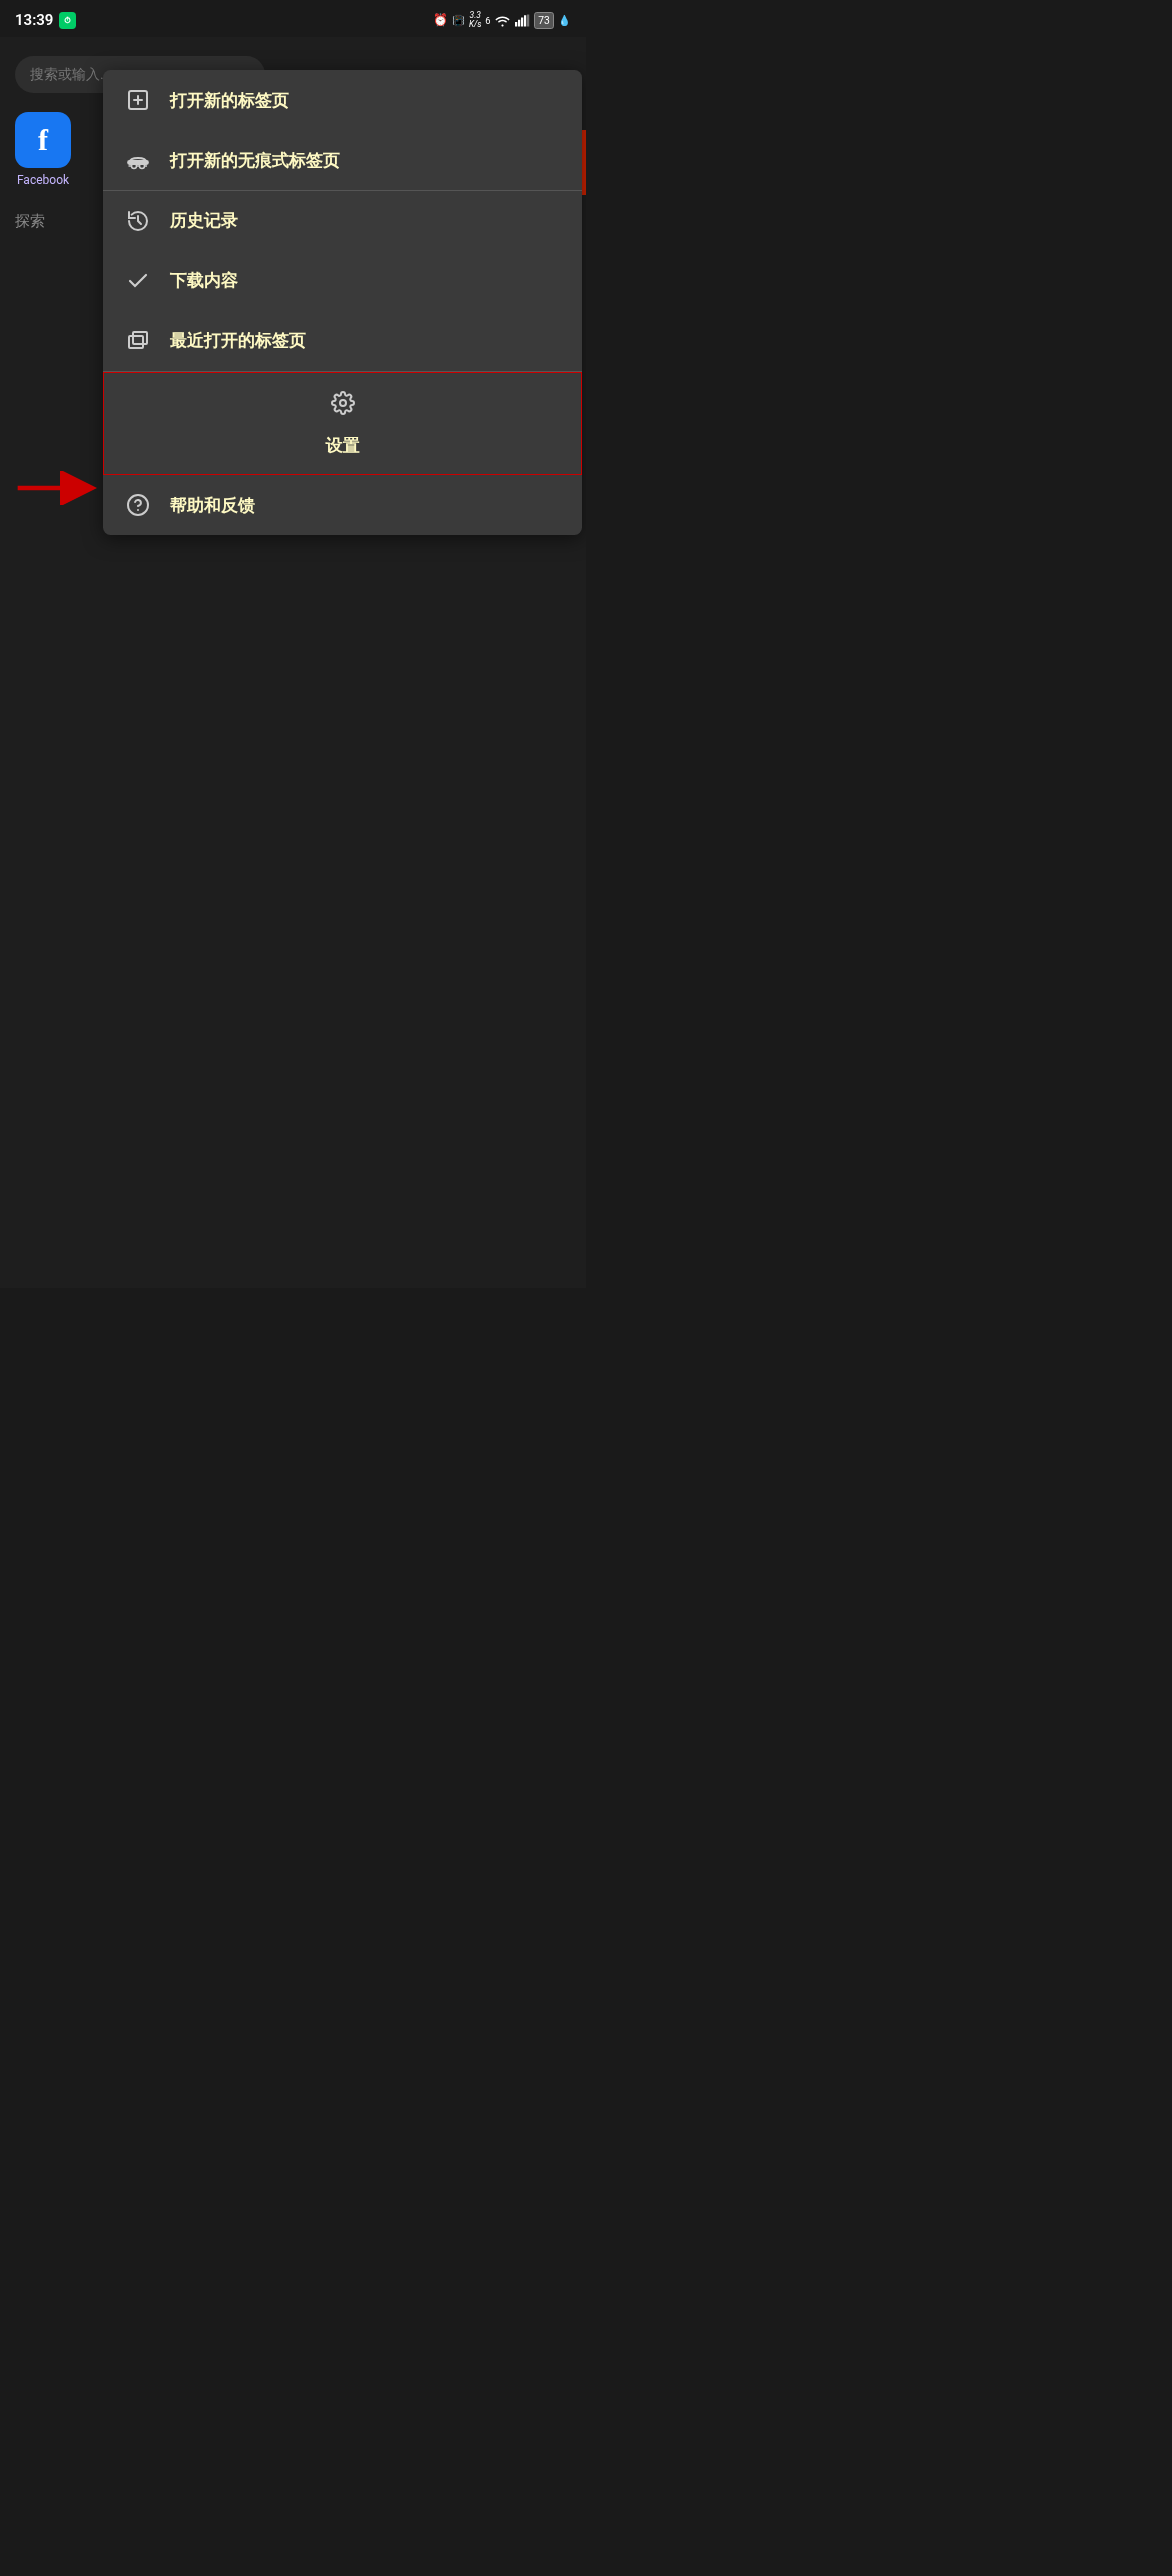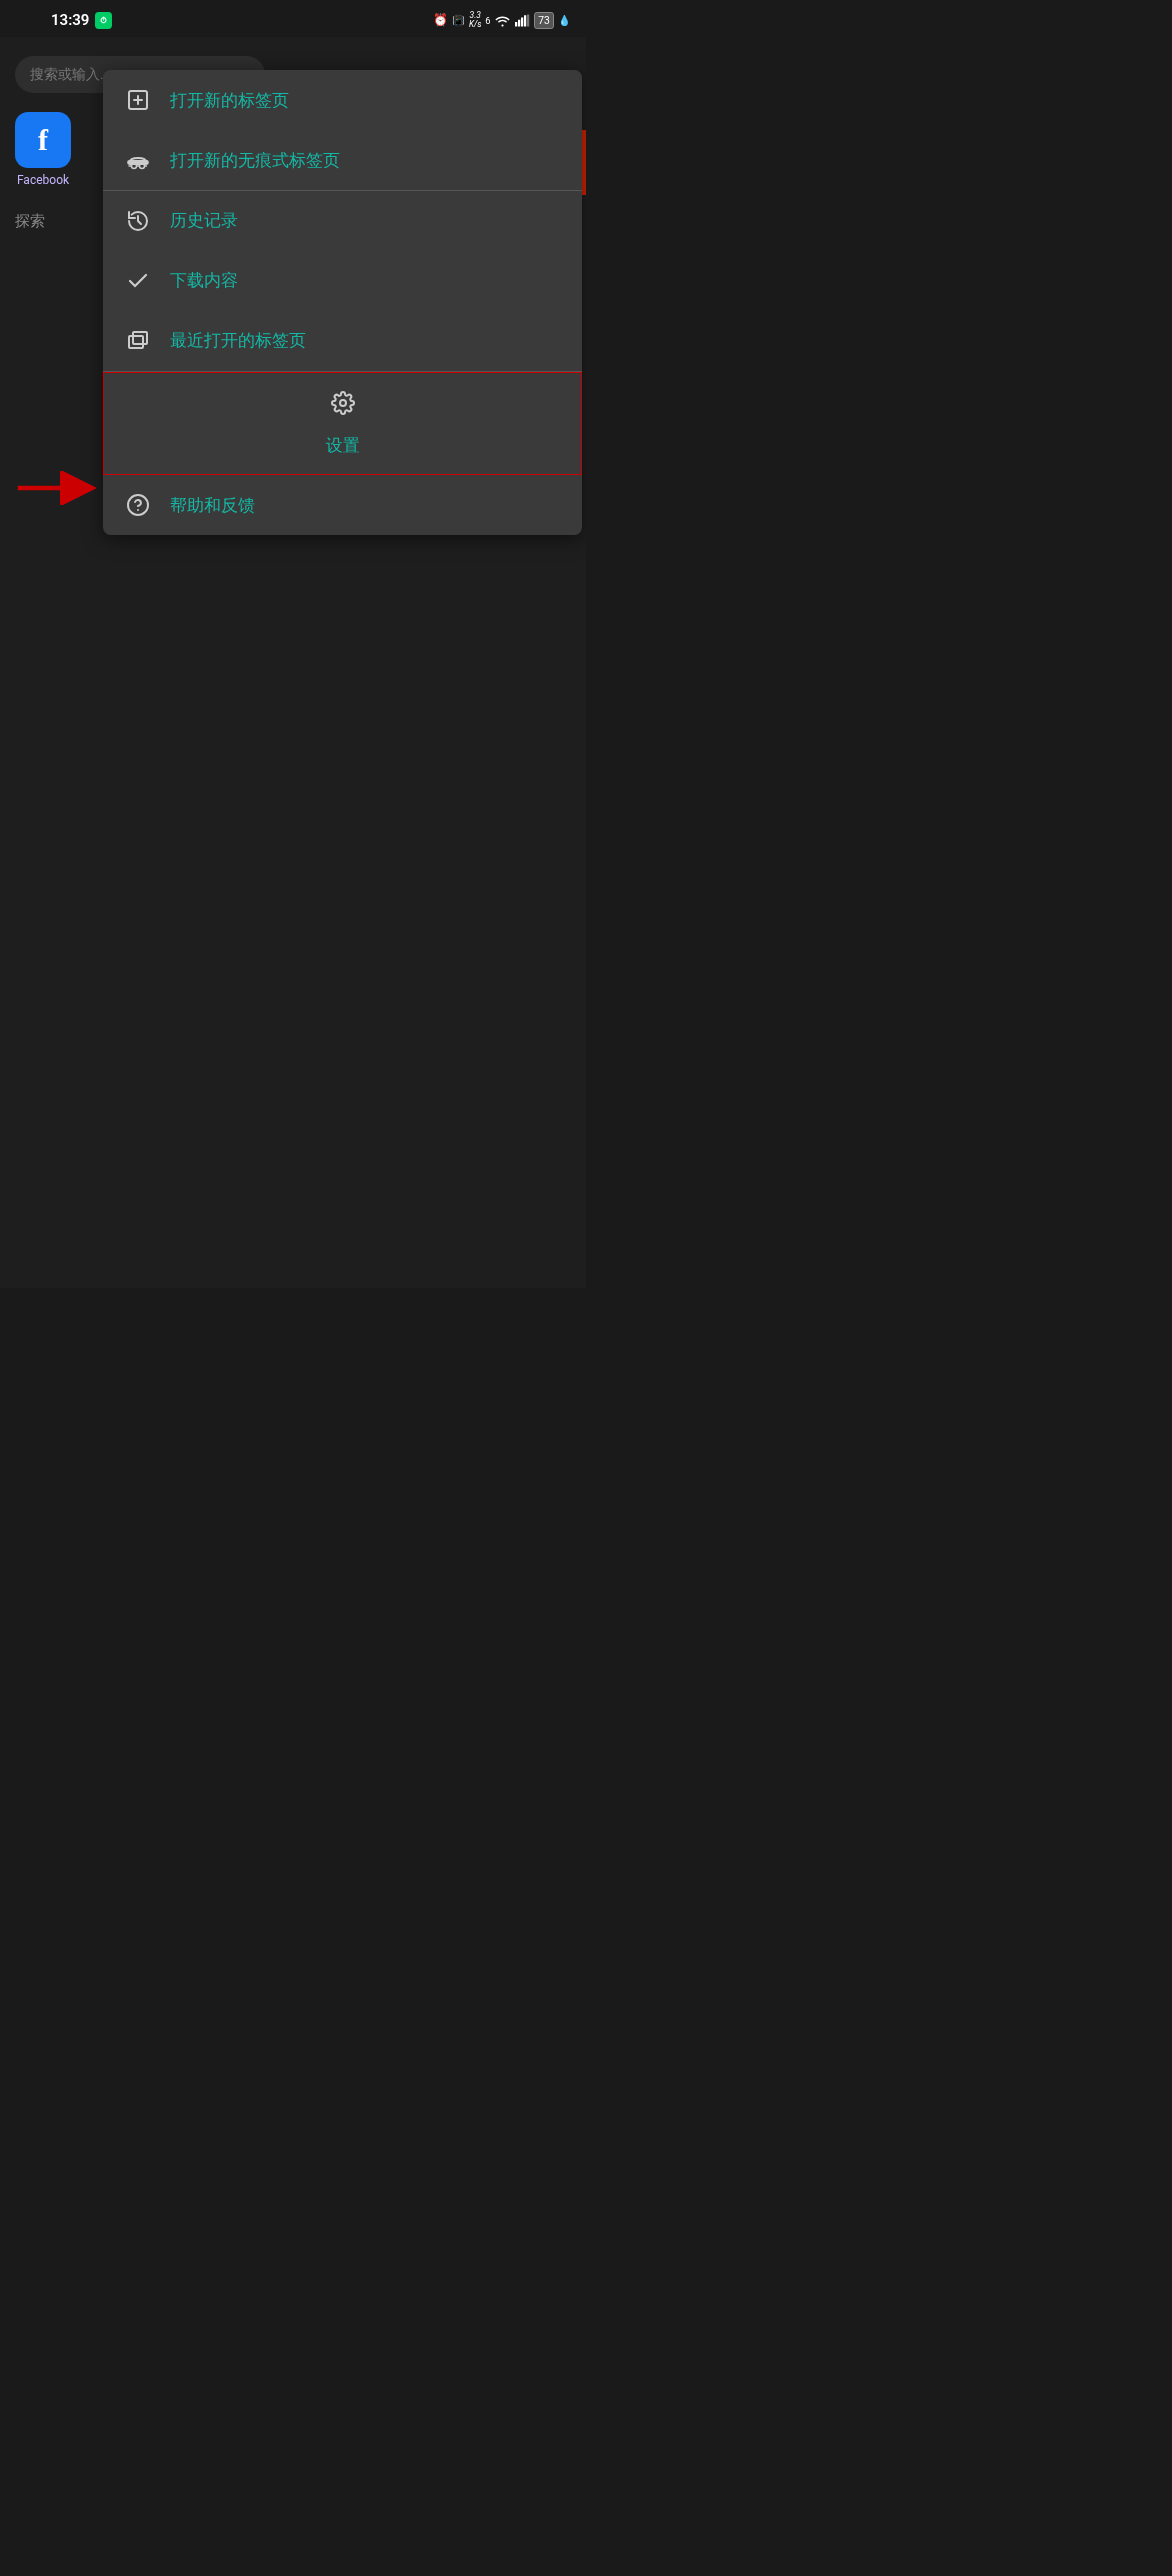--- a/index.html
+++ b/index.html
@@ -14,21 +14,20 @@
       overflow: hidden;
     }
 
     
     .status-bar {
       display: flex;
       justify-content: space-between;
       align-items: center;
       padding: 7.5px 15px 3.7px 15px;
       height: 37px;
-      margin-left: 36px;
     }
 
     .status-time {
       color: #ffffff;
       font-size: 15px;
       font-weight: 600;
       display: flex;
       align-items: center;
       gap: 5.6px;
     }
@@ -145,23 +144,23 @@
       height: 26px;
       display: flex;
       align-items: center;
       justify-content: center;
       color: #cccccc;
       font-size: 20.5px;
       flex-shrink: 0;
     }
 
     .menu-item-label {
-      color: #14b8a6;
+      color: #fef9c3;
       font-size: 17px;
-      font-weight: 400;
+      font-weight: 700;
     }
 
     .menu-divider {
       height: 0.9px;
       background: #555555;
       margin: 0 0;
     }
 
     
     .menu-item-settings {

